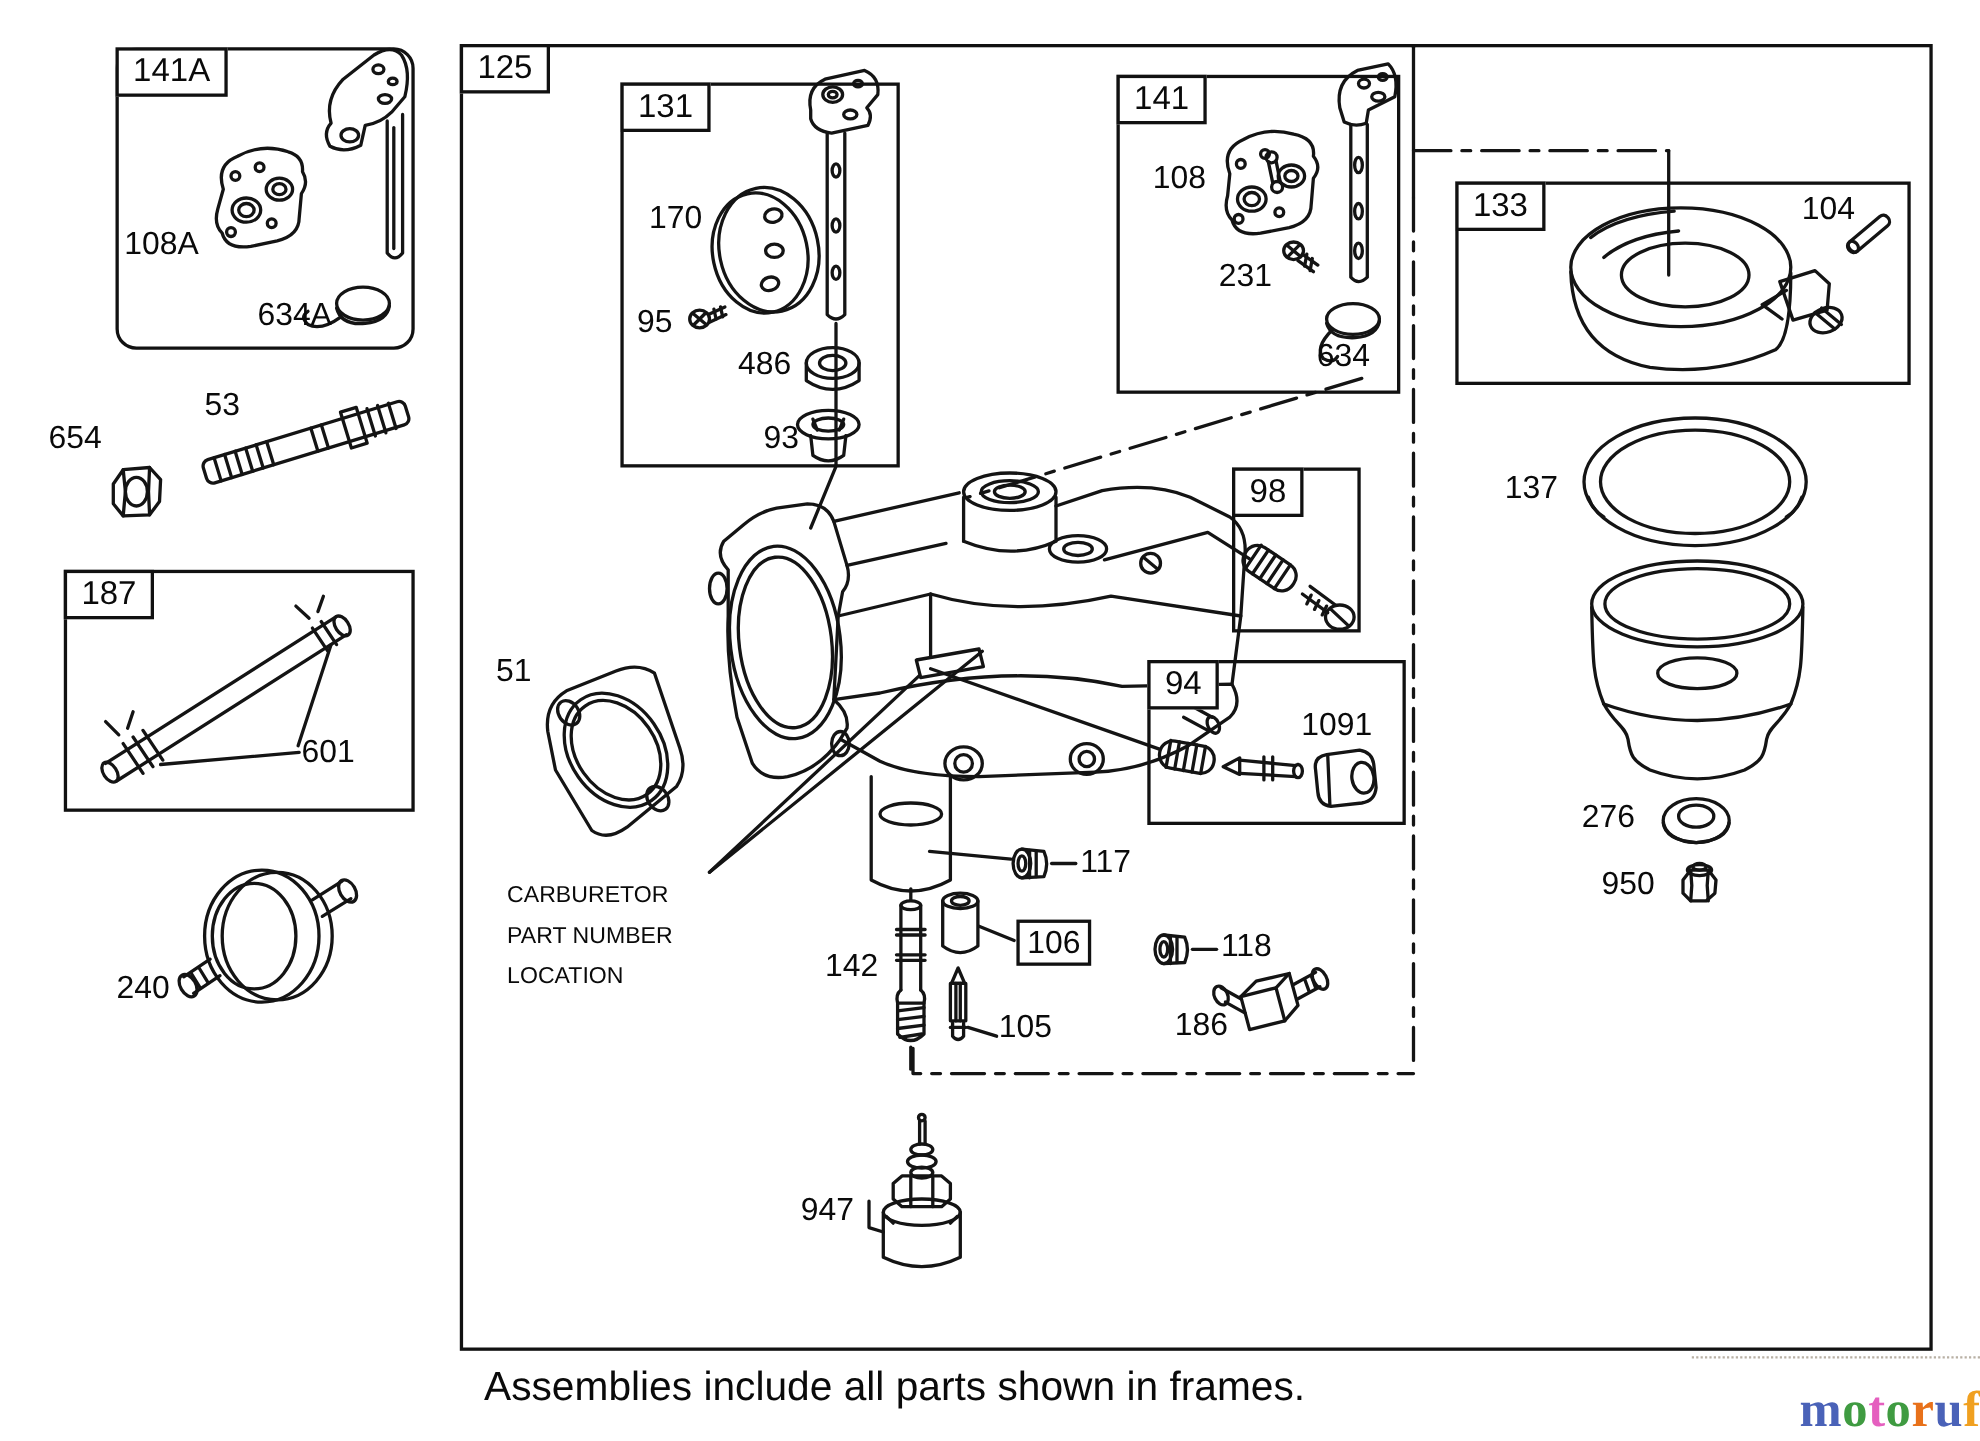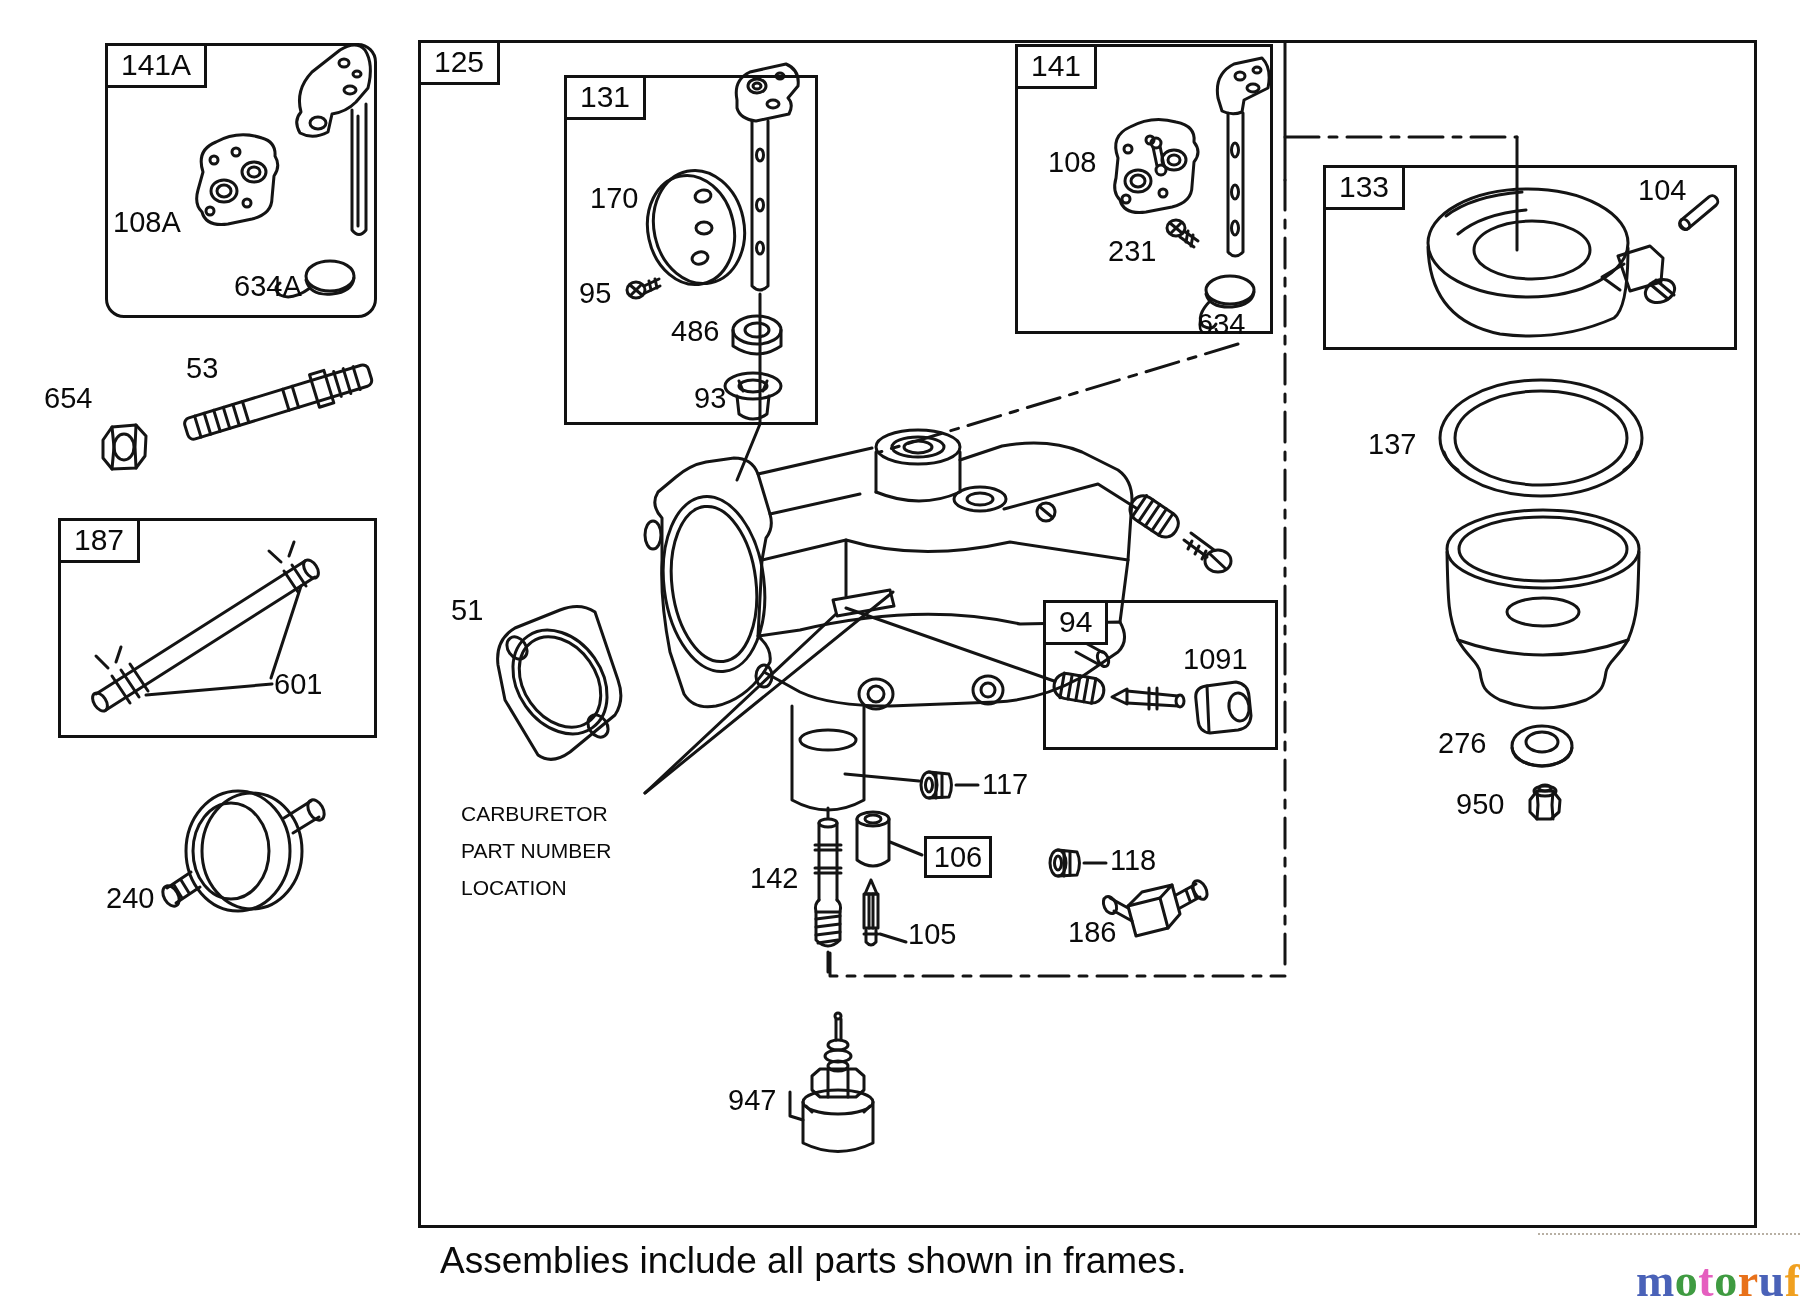--- a/index.html
+++ b/index.html
@@ -376,22 +376,25 @@
   </div>
   <div class="frame" style="left:105px; top:43px; width:272px; height:275px;border-radius:19px;">
     <div class="flabel">141A</div>
   </div>
   <div class="frame" style="left:58px; top:518px; width:319px; height:220px;">
     <div class="flabel">187</div>
   </div>
   <div class="frame" style="left:564px; top:75px; width:254px; height:350px;padding-left:44px;">
     <div class="flabel">131</div>
   </div>
-  <div class="frame" style="left:1015px; top:44px; width:258px; height:290px;">
+  <div class="frame" style="left:1015px; top:68px; width:258px; height:290px;">
     <div class="flabel">141</div>
+  </div>
+  <div class="frame" style="left:1120px; top:425px; width:117px; height:150px;">
+    <div class="flabel">98</div>
   </div>
   <div class="frame" style="left:1043px; top:600px; width:235px; height:150px;">
     <div class="flabel">94</div>
   </div>
   <div class="frame" style="left:1323px; top:165px; width:414px; height:185px;">
     <div class="flabel">133</div>
   </div>
   <div class="pbox" style="left:924px; top:836px; width:68px; height:42px;">106</div>
 
   <div class="plabel" style="left:113px; top:206px;">108A</div>

